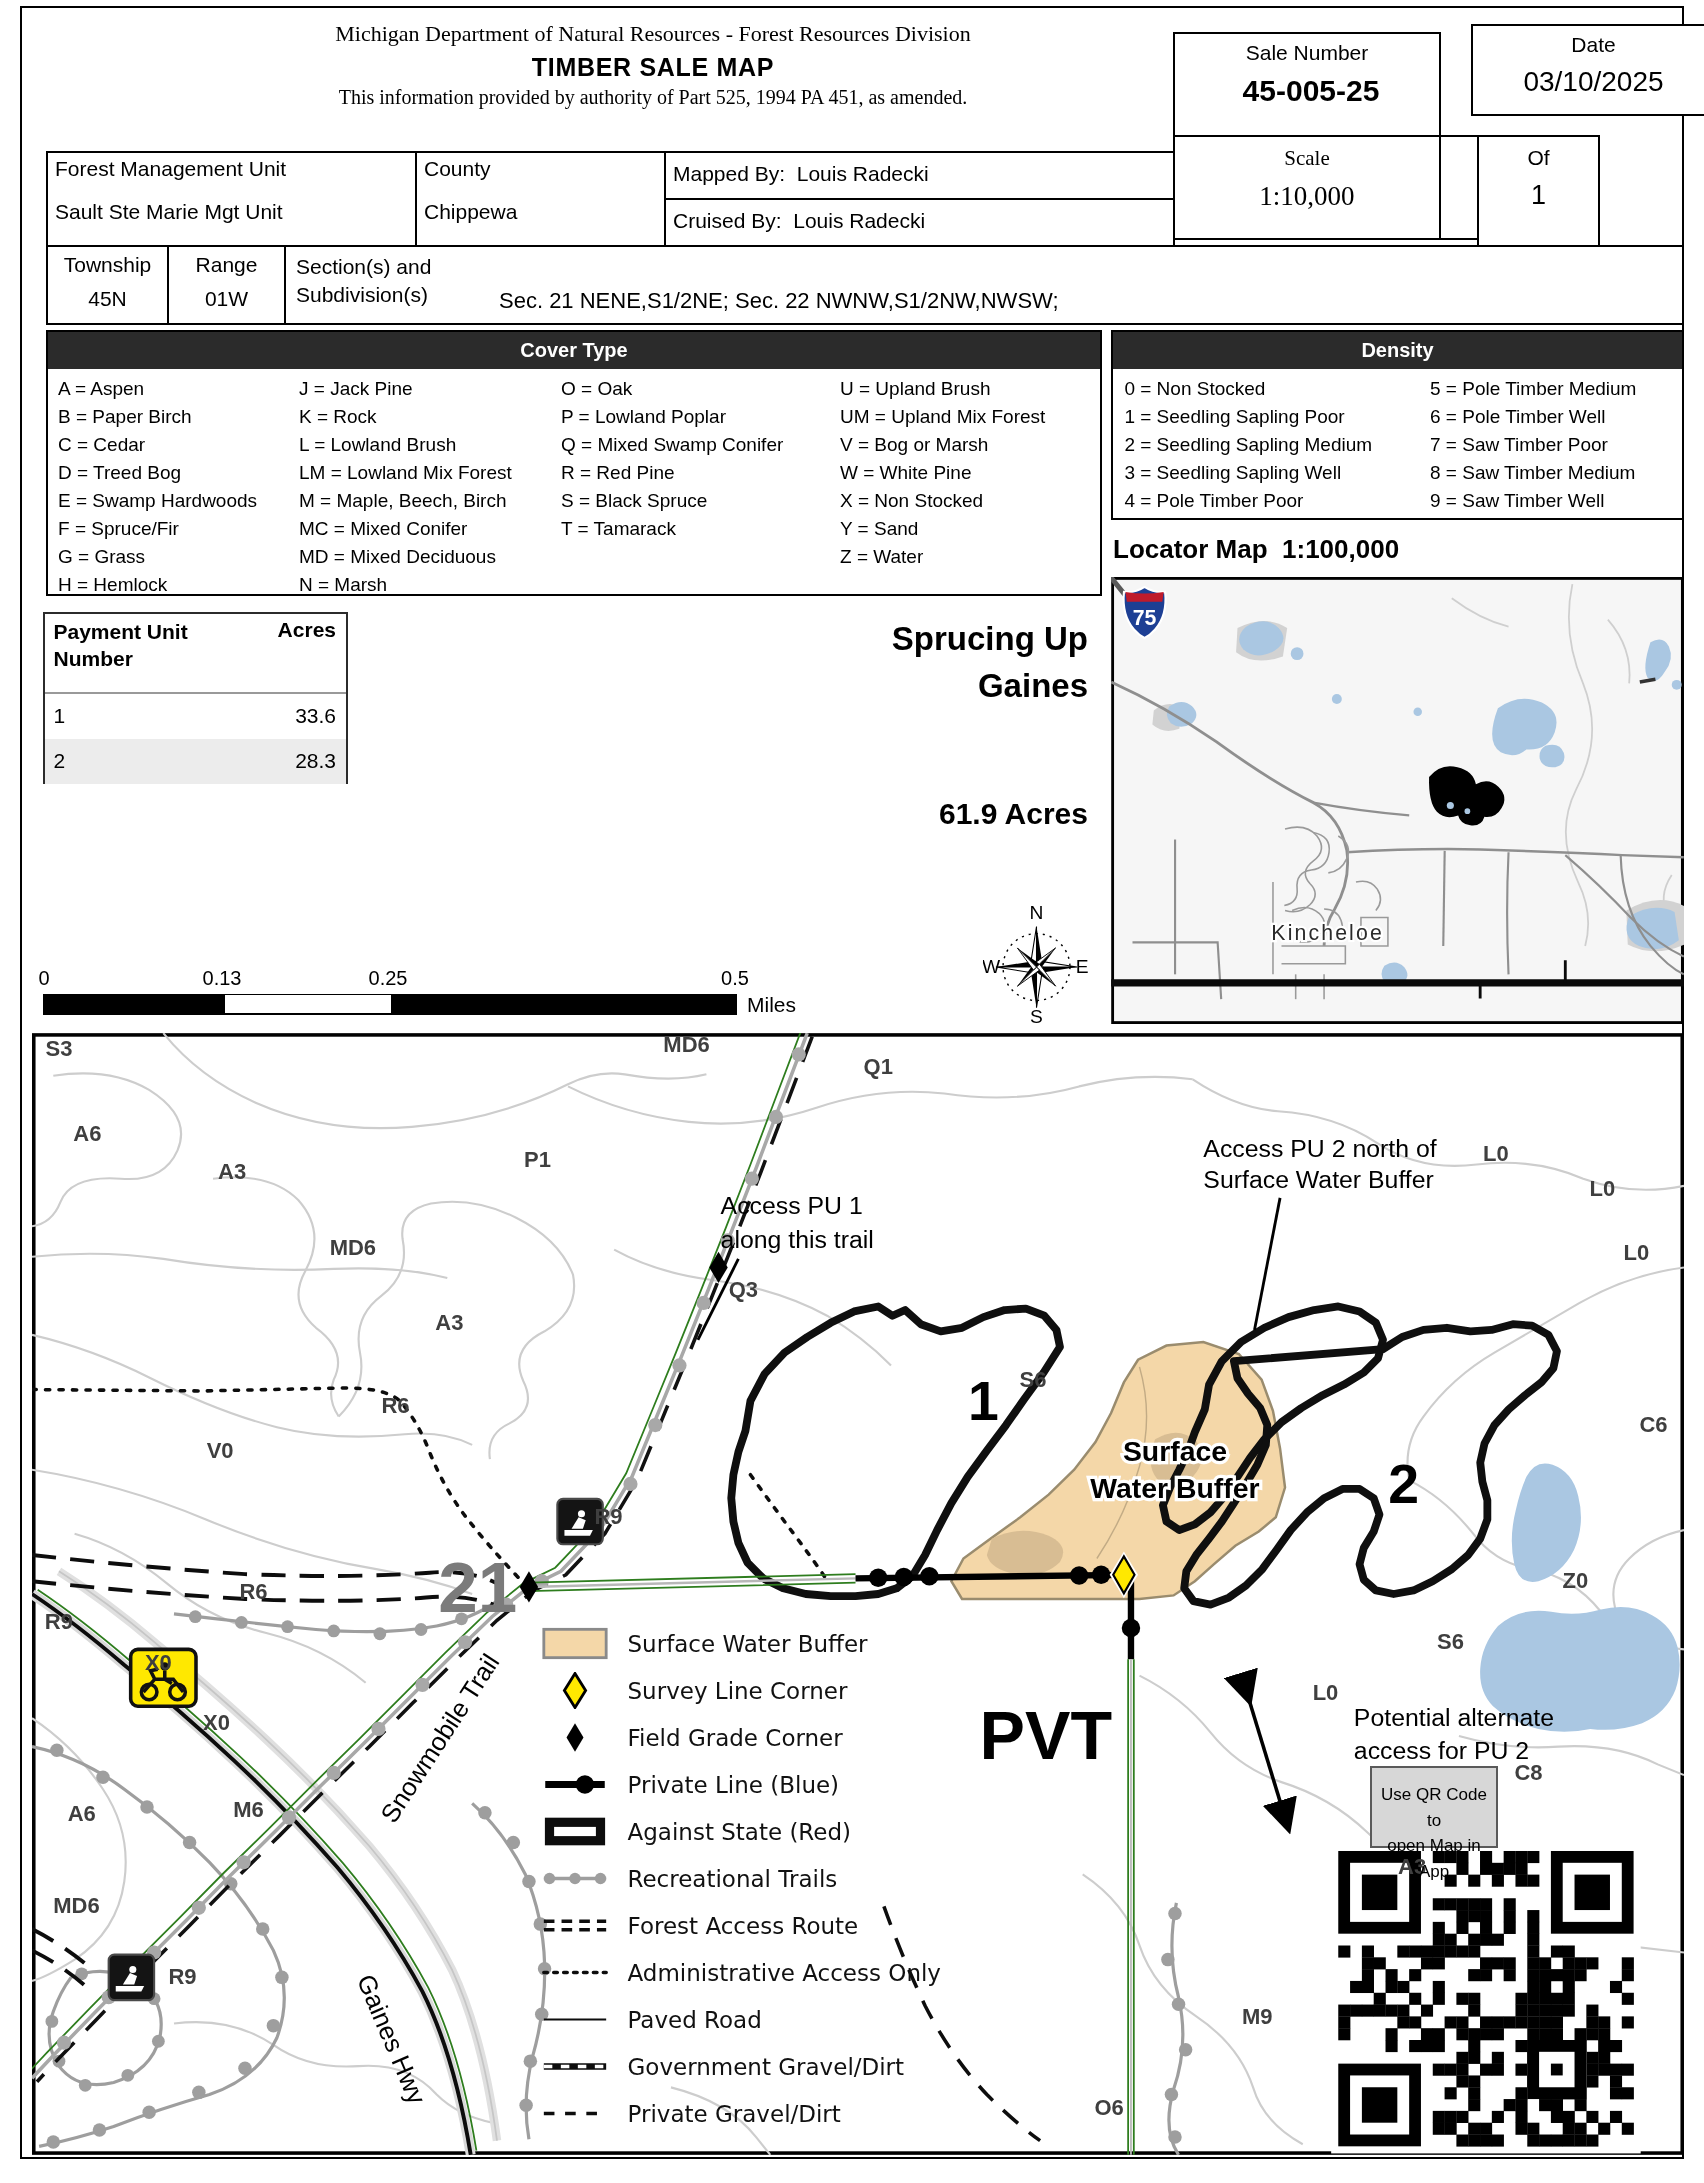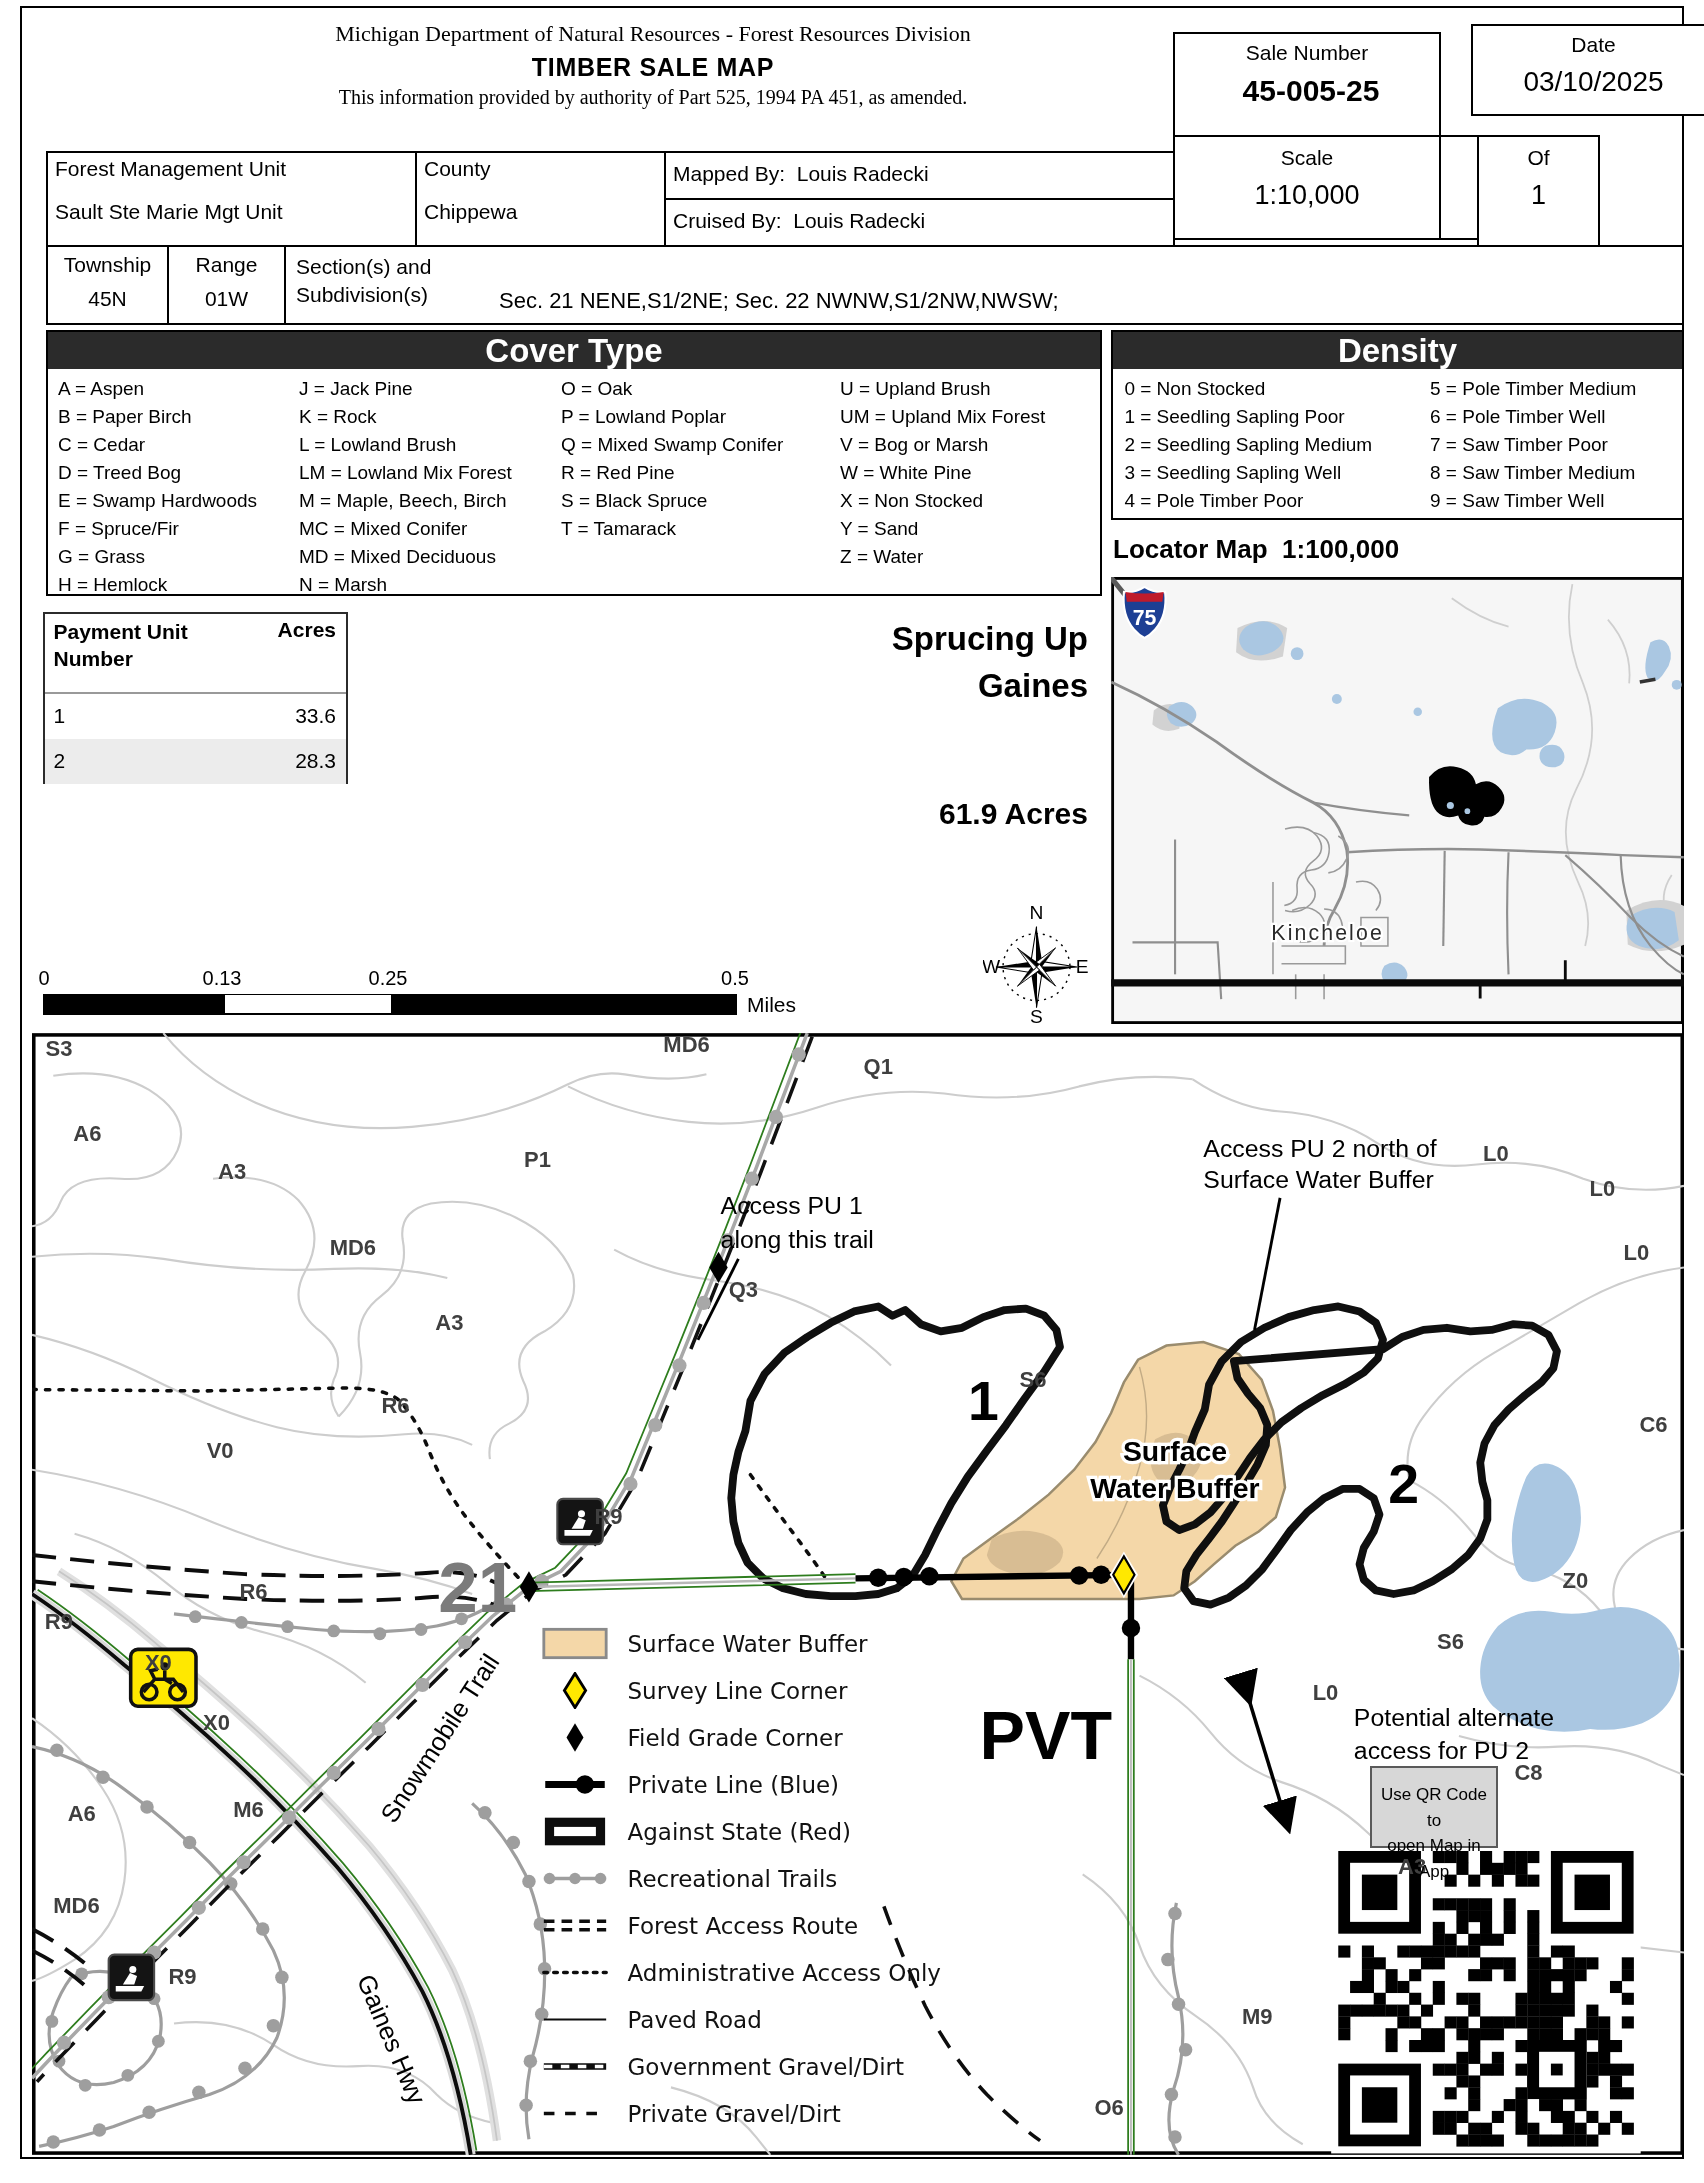--- a/index.html
+++ b/index.html
@@ -8,21 +8,21 @@
   .frame{left:20px;top:5.7px;width:1664px;height:2153px;border:2.8px solid #000;}
   .hdr-center{left:142px;top:21px;width:1022px;text-align:center;}
   .hdr-agency{font-family:"Liberation Serif",serif;font-size:22px;}
   .hdr-title{font-size:25px;font-weight:bold;margin-top:5.7px;letter-spacing:0.7px;}
   .hdr-auth{font-family:"Liberation Serif",serif;font-size:20px;margin-top:4.3px;}
   .cell{border:2.1px solid #000;background:#fff;}
   .cell .cl{font-size:21px;}
   .cell .cv{font-size:21px;}
   .tc{text-align:center;}
   .big{font-size:30px;font-weight:bold;margin-left:8px;}
-  .bar-head{background:#2b2b2b;color:#fff;font-weight:bold;font-size:33px;text-align:center;line-height:37px;height:37px;}
+  .bar-head{background:#2b2b2b;color:#fff;font-weight:bold;font-size:20px;text-align:center;line-height:37px;height:37px;}
   .box{border:2.8px solid #000;background:#fff;}
   .cov-item,.den-item{font-size:19px;line-height:28px;white-space:nowrap;}
   .loc-title{font-size:26px;font-weight:bold;}
   .pay-tbl{border:2.8px solid #2b2b2b;background:#fff;}
   .pay-head{height:78px;border-bottom:2.1px solid #999;position:relative;}
   .pay-head .ph1{position:absolute;left:8.5px;top:4.3px;width:199px;font-weight:bold;font-size:21px;line-height:27px;}
   .pay-head .ph2{position:absolute;right:10px;top:4.3px;font-weight:bold;font-size:21px;}
   .pay-row{height:45px;position:relative;font-size:21px;}
   #pay-rows div.pay-row:nth-of-type(even){background:#ececec;}
   .pay-row .pu{position:absolute;left:8.5px;top:10px;}
@@ -55,21 +55,21 @@
   </div>
 
   <div class="abs cell tc" style="left:1173px;top:32px;width:268px;height:105px;">
     <div class="cl" style="margin-top:7px;">Sale Number</div>
     <div class="big" style="margin-top:8.5px;">45-005-25</div>
   </div>
   <div class="abs cell tc" style="left:1439px;top:24px;width:245px;height:92px;margin-left:32px;">
     <div class="cl" style="margin-top:7px;">Date</div>
     <div style="margin-top:8.5px;font-size:28px;">03/10/2025</div>
   </div>
-  <div class="abs cell tc" style="left:1173px;top:135px;width:268px;height:105px;">
+  <div class="abs cell tc" style="left:1173px;top:135px;width:268px;height:105px;font-family:Liberation Serif, serif;">
     <div class="cl" style="margin-top:8.5px;">Scale</div>
     <div style="margin-top:10px;font-size:27px;">1:10,000</div>
   </div>
   <div class="abs cell tc" style="left:1439px;top:135px;width:124px;height:105px;">
     <div class="cl" style="margin-top:8.5px;">Page</div>
     <div style="margin-top:10px;font-size:27px;">1</div>
   </div>
   <div class="abs cell tc" style="left:1477px;top:135px;width:123px;height:126px;">
     <div class="cl" style="margin-top:8.5px;">Of</div>
     <div style="margin-top:10px;font-size:27px;">1</div>

